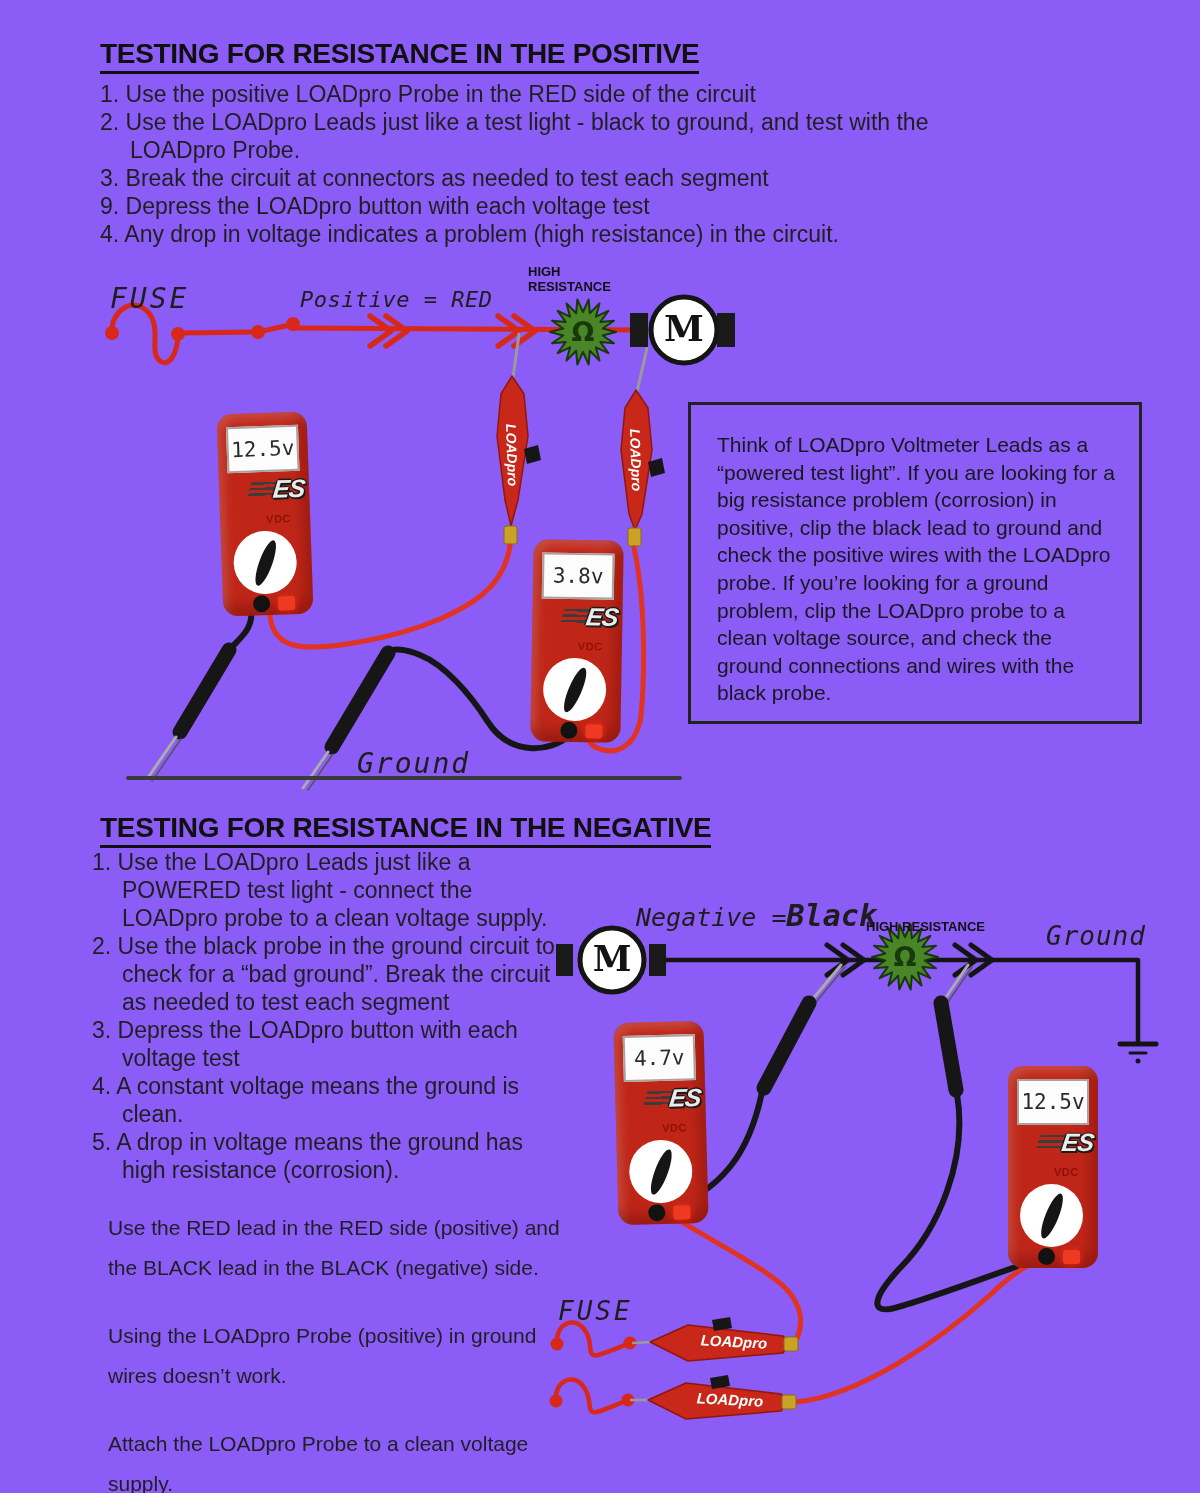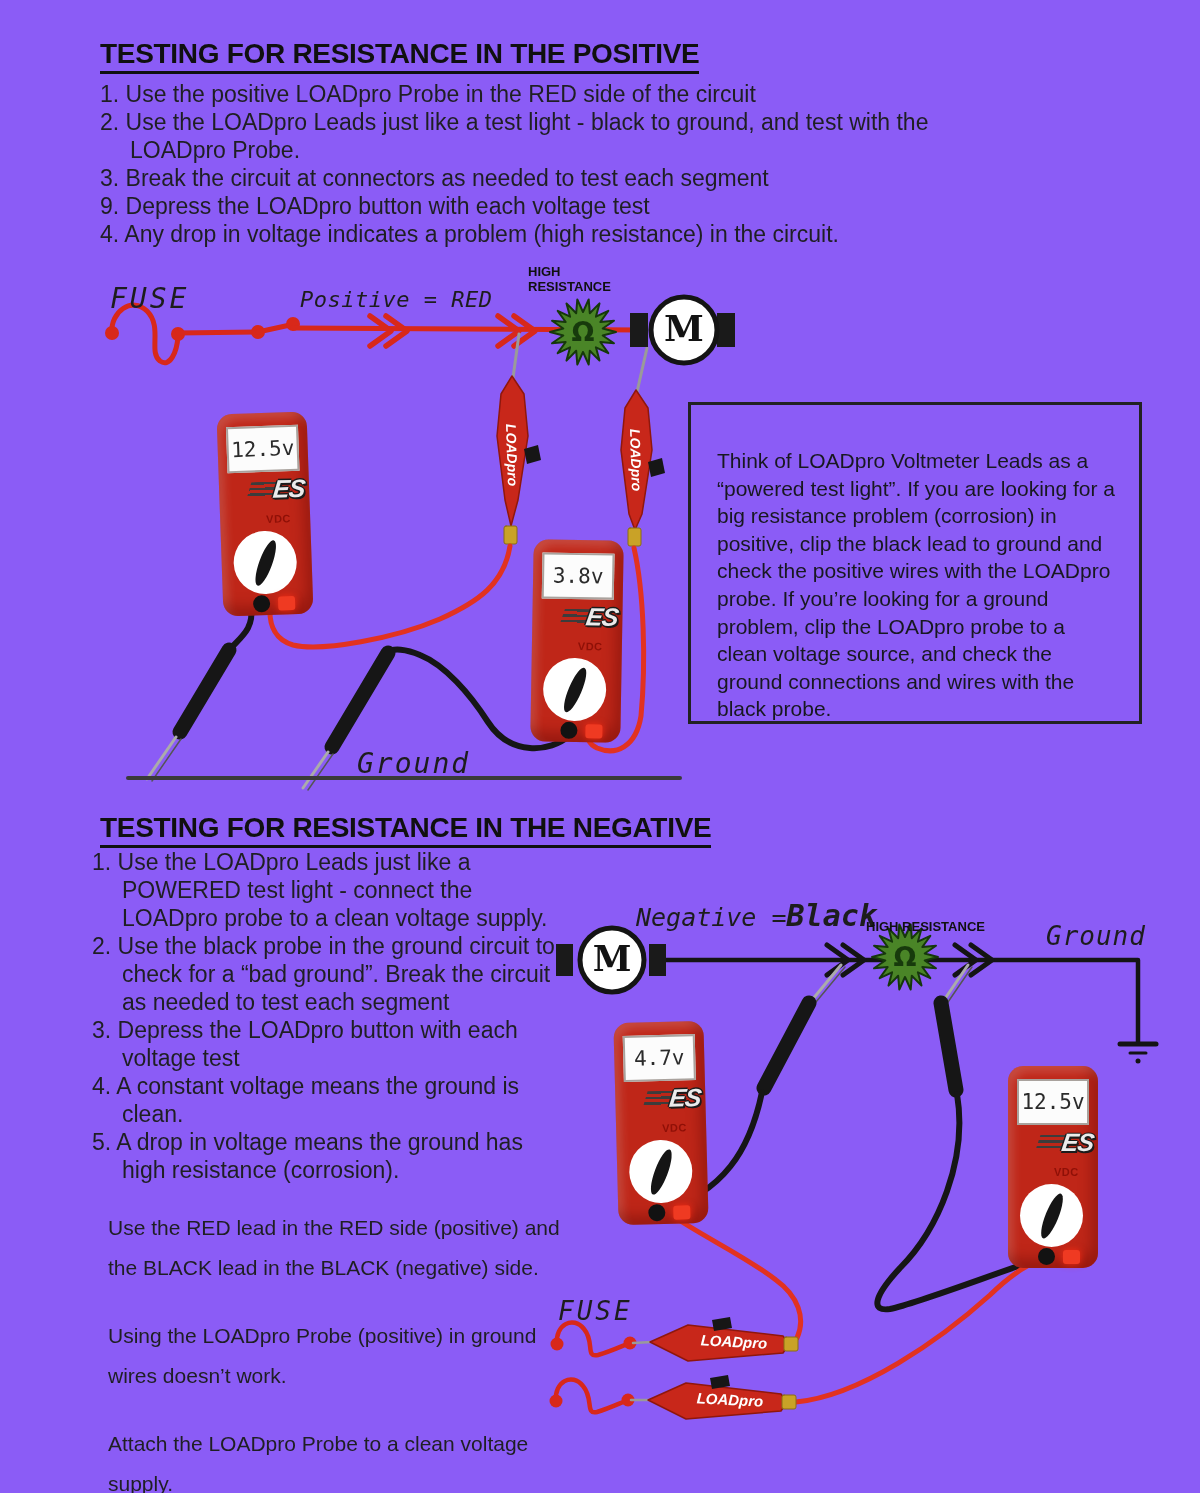--- a/index.html
+++ b/index.html
@@ -7,21 +7,21 @@
         font-family:"Liberation Sans",sans-serif;color:#1f1f23;overflow:hidden;}
   svg.wiring{position:absolute;left:0;top:0;z-index:1;}
   .abs{position:absolute;z-index:2;}
   .h-title{font-size:28px;font-weight:bold;color:#101010;letter-spacing:-0.3px;}
   .h-title span{display:inline-block;border-bottom:3.5px solid #101010;padding-bottom:1px;}
   .steps{font-size:23px;line-height:28px;}
   .step{padding-left:30px;text-indent:-30px;}
   .paras{font-size:21px;line-height:40px;}
   .para + .para{margin-top:28px;}
   .note-box{left:688px;top:402px;width:454px;height:322px;border:3px solid #222;
-            box-sizing:border-box;padding:42px 20px 0 26px;font-size:21px;line-height:27.6px;color:#181820;}
+            box-sizing:border-box;padding:26px 20px 0 26px;font-size:21px;line-height:27.6px;color:#181820;}
   .mono{font-family:"DejaVu Sans Mono","Liberation Mono",monospace;color:#1d1d1d;font-style:italic;}
   .small-bold{font-size:13px;font-weight:bold;color:#101010;}
   .omega{width:32px;text-align:center;font-family:"DejaVu Sans",sans-serif;
          font-size:27px;font-weight:bold;color:#173a0c;z-index:3;}
   .motor-m{width:40px;text-align:center;font-family:"DejaVu Serif",serif;
            font-size:36px;font-weight:bold;color:#131313;z-index:3;}
   
   .meter{position:absolute;z-index:2;width:90px;height:202px;background:#bf2618;border-radius:15px;
          box-shadow:inset -6px -9px 14px rgba(80,0,0,.35), inset 5px 6px 10px rgba(255,255,255,.18);}
   .m-screen{position:absolute;left:9px;top:13px;width:72px;height:46px;background:#fcfcfc;

